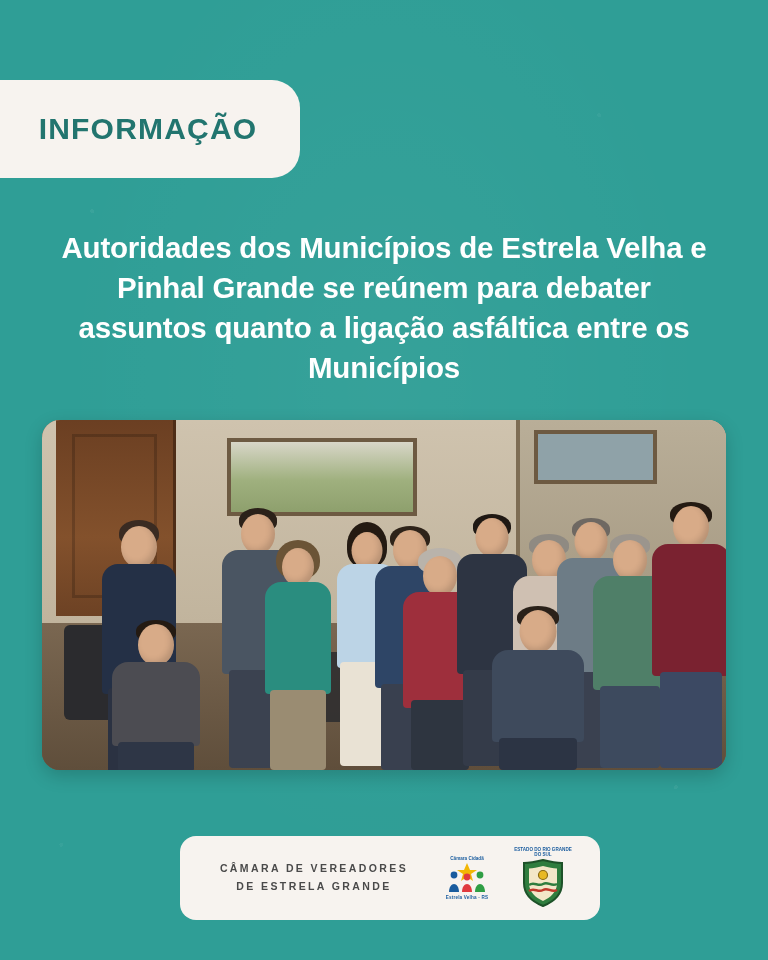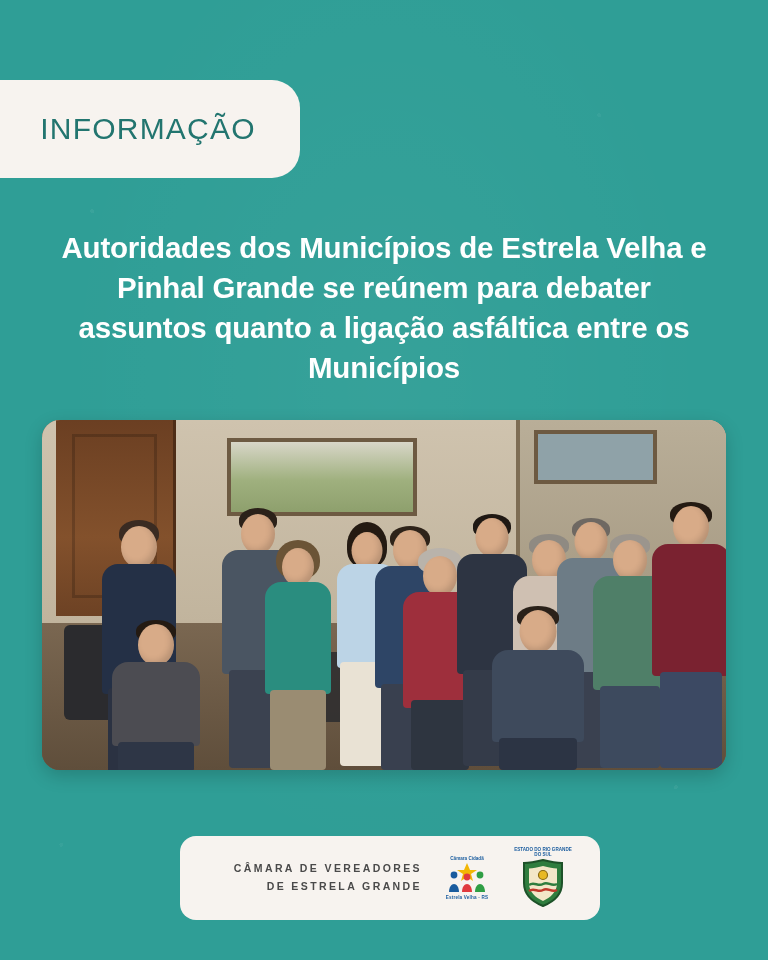--- a/index.html
+++ b/index.html
@@ -41,21 +41,21 @@
     background: #f7f3ef;
     border-radius: 0 28px 28px 0;
     display: flex;
     align-items: center;
     justify-content: center;
     padding-left: 36px;
   }
   .badge-label {
     color: #22756f;
     font-size: 30px;
-    font-weight: normal;
+    font-weight: bold;
     letter-spacing: 1.2px;
   }
 
   
   .headline {
     position: absolute;
     top: 228px;
     left: 60px;
     width: 648px;
     text-align: center;
@@ -188,21 +188,21 @@
     padding: 0 26px;
     gap: 14px;
   }
   .footer-text {
     color: #4a4a4a;
     font-size: 10.5px;
     font-weight: bold;
     letter-spacing: 2.4px;
     line-height: 1.7;
     flex: 1;
-    text-align: right;
+    text-align: center;
   }
   .logo {
     width: 62px;
     height: 62px;
     display: flex;
     flex-direction: column;
     align-items: center;
     justify-content: center;
     flex: 0 0 auto;
   }

